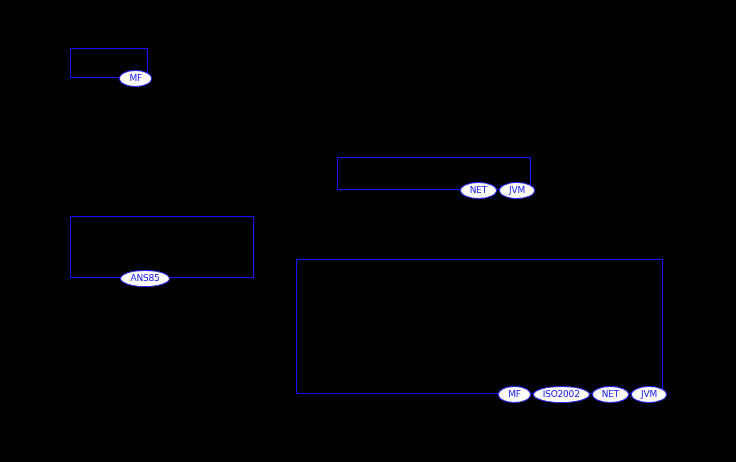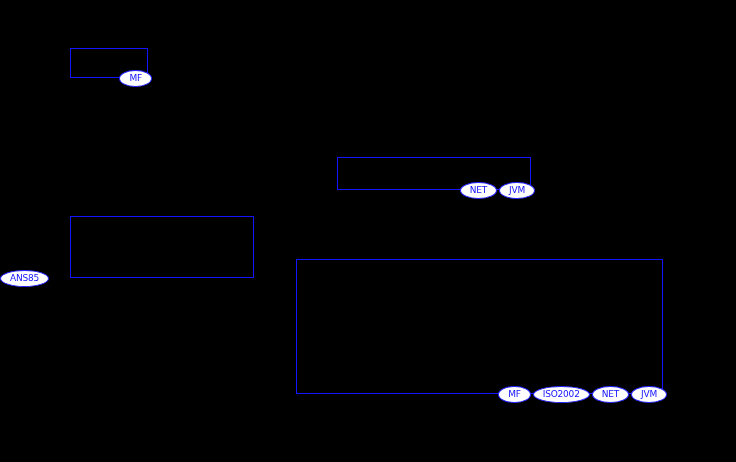--- a/index.html
+++ b/index.html
@@ -59,21 +59,21 @@
     <span class="badge">MF</span>
   </div>
 
   <div class="node-box" id="node-box-2" style="left: 337px; top: 157px; width: 194px; height: 33px;"></div>
   <div class="badge-row" id="badge-row-2" style="left: 0px; top: 182px; width: 535px; justify-content: flex-end; display: flex;">
     <span class="badge">NET</span>
     <span class="badge">JVM</span>
   </div>
 
   <div class="node-box" id="node-box-3" style="left: 70px; top: 216px; width: 184px; height: 62px;"></div>
-  <div class="badge-row" id="badge-row-3" style="left: 0px; top: 270px; width: 258px; justify-content: flex-start; display: flex;">
+  <div class="badge-row" id="badge-row-3" style="left: 16px; top: 270px; width: 258px; justify-content: center; display: flex;">
     <span class="badge">ANS85</span>
   </div>
 
   <div class="node-box" id="node-box-4" style="left: 296px; top: 259px; width: 367px; height: 135px;"></div>
   <div class="badge-row" id="badge-row-4" style="left: 0px; top: 386px; width: 667px; justify-content: flex-end; display: flex;">
     <span class="badge">MF</span>
     <span class="badge">ISO2002</span>
     <span class="badge">NET</span>
     <span class="badge">JVM</span>
   </div>

